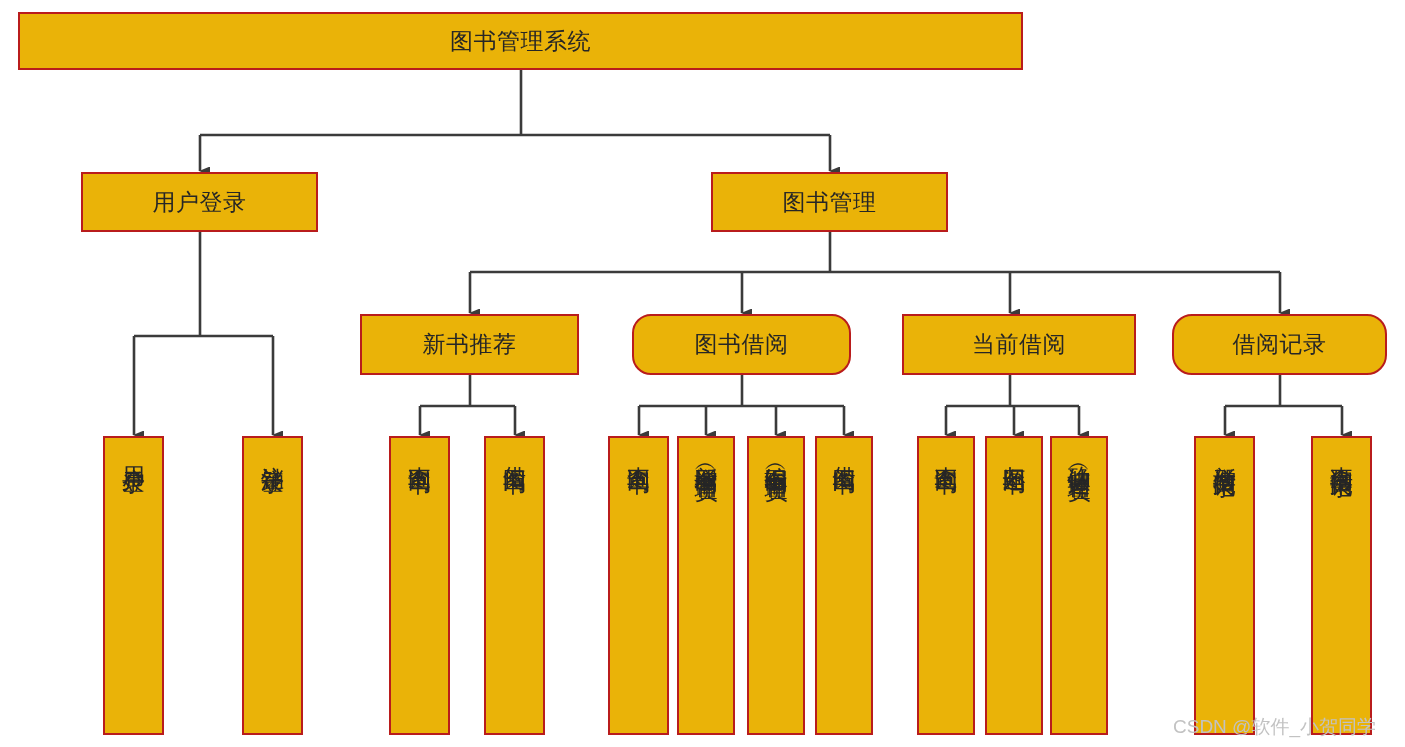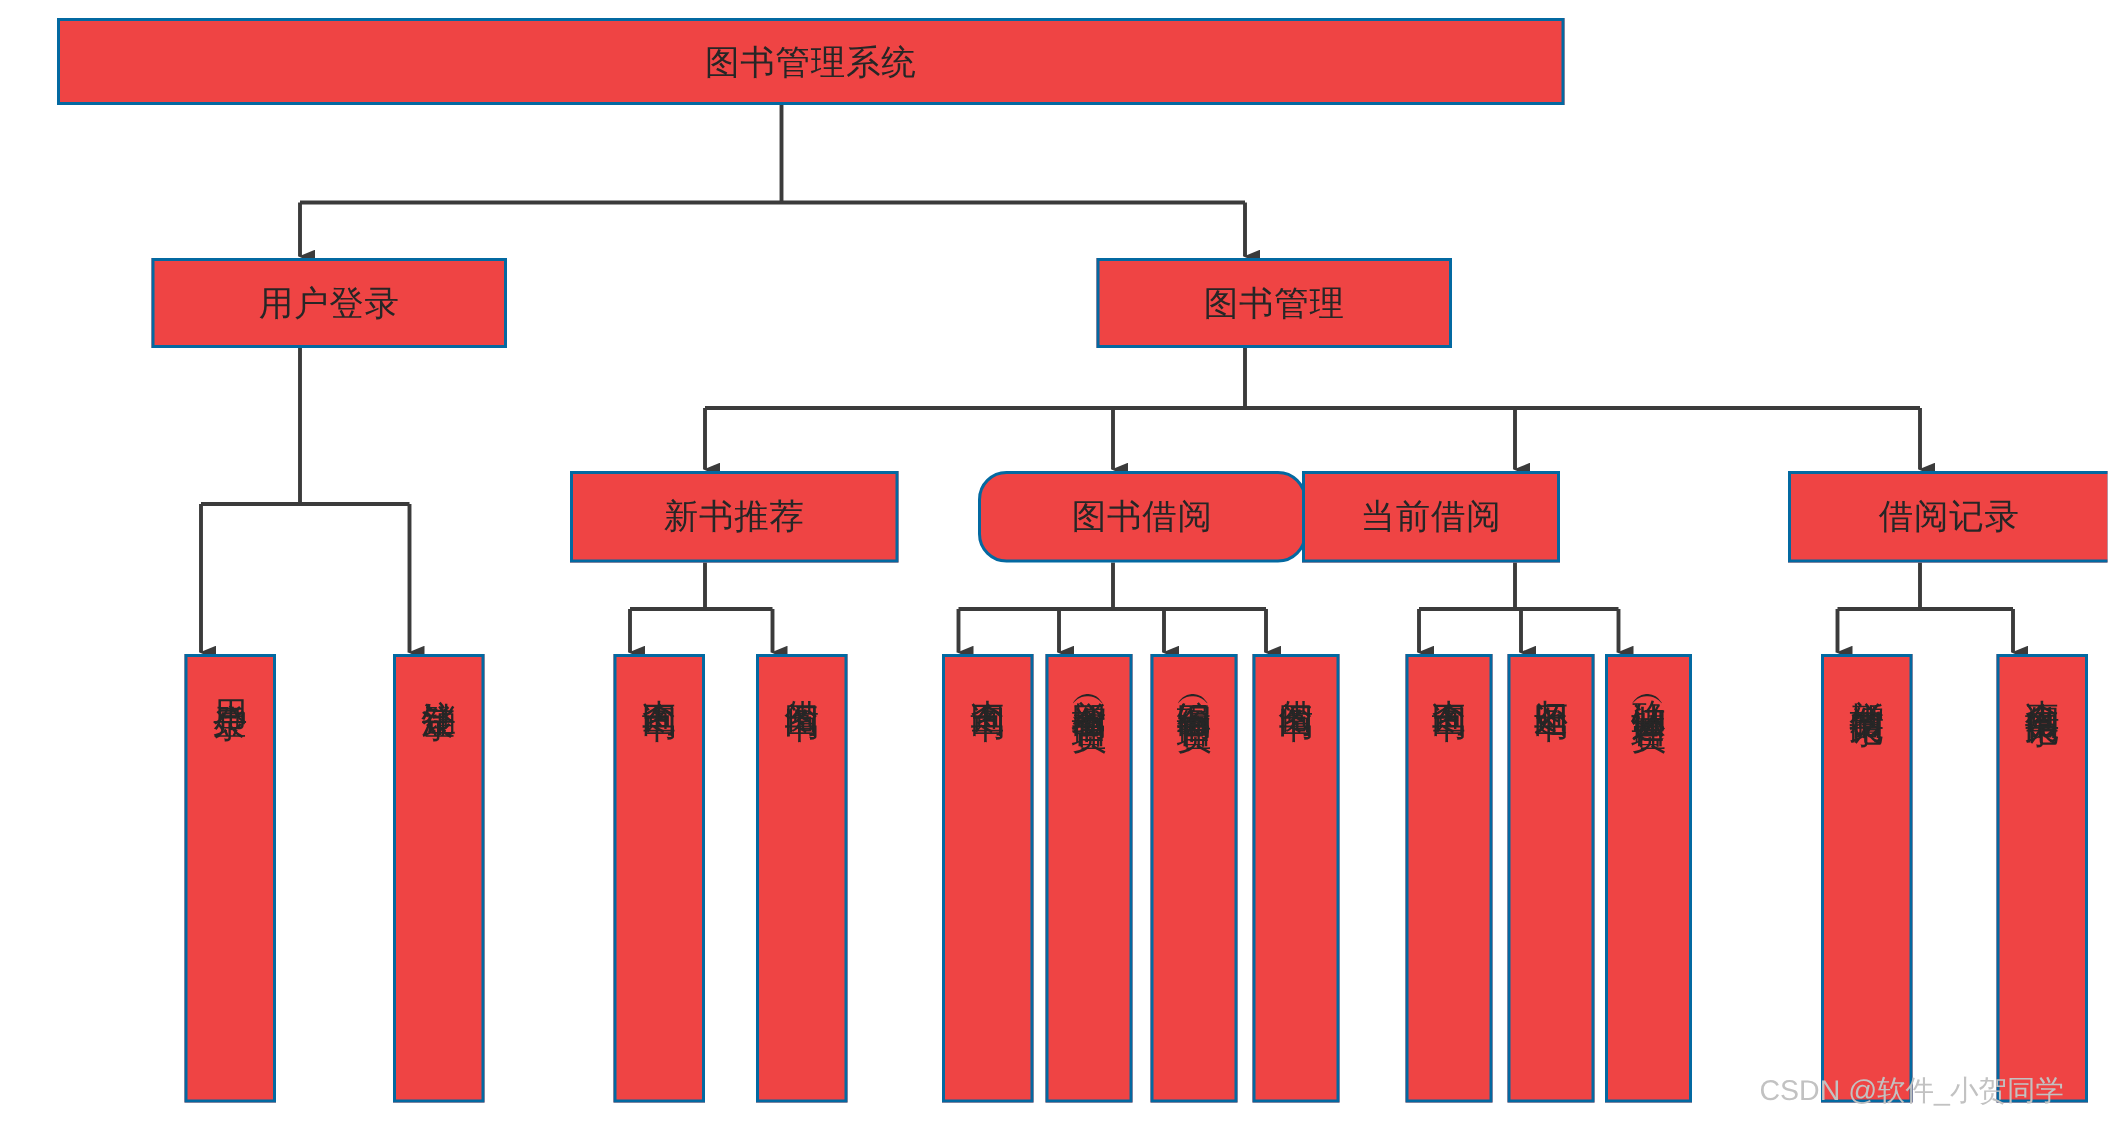--- a/index.html
+++ b/index.html
@@ -25,27 +25,26 @@
     position: absolute;
     left: 0;
     top: 0;
     width: 1405px;
     height: 747px;
     pointer-events: none;
   }
   .node {
     position: absolute;
     box-sizing: border-box;
-    background: #ef4444;
-    border: 2px solid #0369a1;
+    background: #eab308;
+    border: 2px solid #b91c1c;
     display: flex;
     align-items: center;
     justify-content: center;
     overflow: hidden;
-    margin-left: 20px;
   }
   .node .node-label {
     color: #262626;
     line-height: 1.08;
     text-align: center;
     white-space: pre;
   }
   .node.horiz .node-label {
     font-size: 23px;
     letter-spacing: 0.5px;
@@ -125,24 +124,24 @@
       </div>
       <div class="node horiz" style="left: 711px; top: 172px; width: 237px; height: 60px;">
         <span class="node-label">图书管理</span>
       </div>
       <div class="node horiz" style="left: 360px; top: 314px; width: 219px; height: 61px;">
         <span class="node-label">新书推荐</span>
       </div>
       <div class="node horiz" style="left: 632px; top: 314px; width: 219px; height: 61px; border-radius: 19px;">
         <span class="node-label">图书借阅</span>
       </div>
-      <div class="node horiz" style="left: 848px; top: 314px; width: 172px; height: 61px;">
+      <div class="node horiz" style="left: 902px; top: 314px; width: 234px; height: 61px;">
         <span class="node-label">当前借阅</span>
       </div>
-      <div class="node horiz" style="left: 1172px; top: 314px; width: 215px; height: 61px;">
+      <div class="node horiz" style="left: 1172px; top: 314px; width: 215px; height: 61px; border-radius: 20px;">
         <span class="node-label">借阅记录</span>
       </div>
       <div class="node vert" style="left: 103px; top: 436px; width: 61px; height: 299px;">
         <span class="node-label">用户登录</span>
       </div>
       <div class="node vert" style="left: 242px; top: 436px; width: 61px; height: 299px;">
         <span class="node-label">注销登录</span>
       </div>
       <div class="node vert" style="left: 389px; top: 436px; width: 61px; height: 299px;">
         <span class="node-label">查询图书</span>

